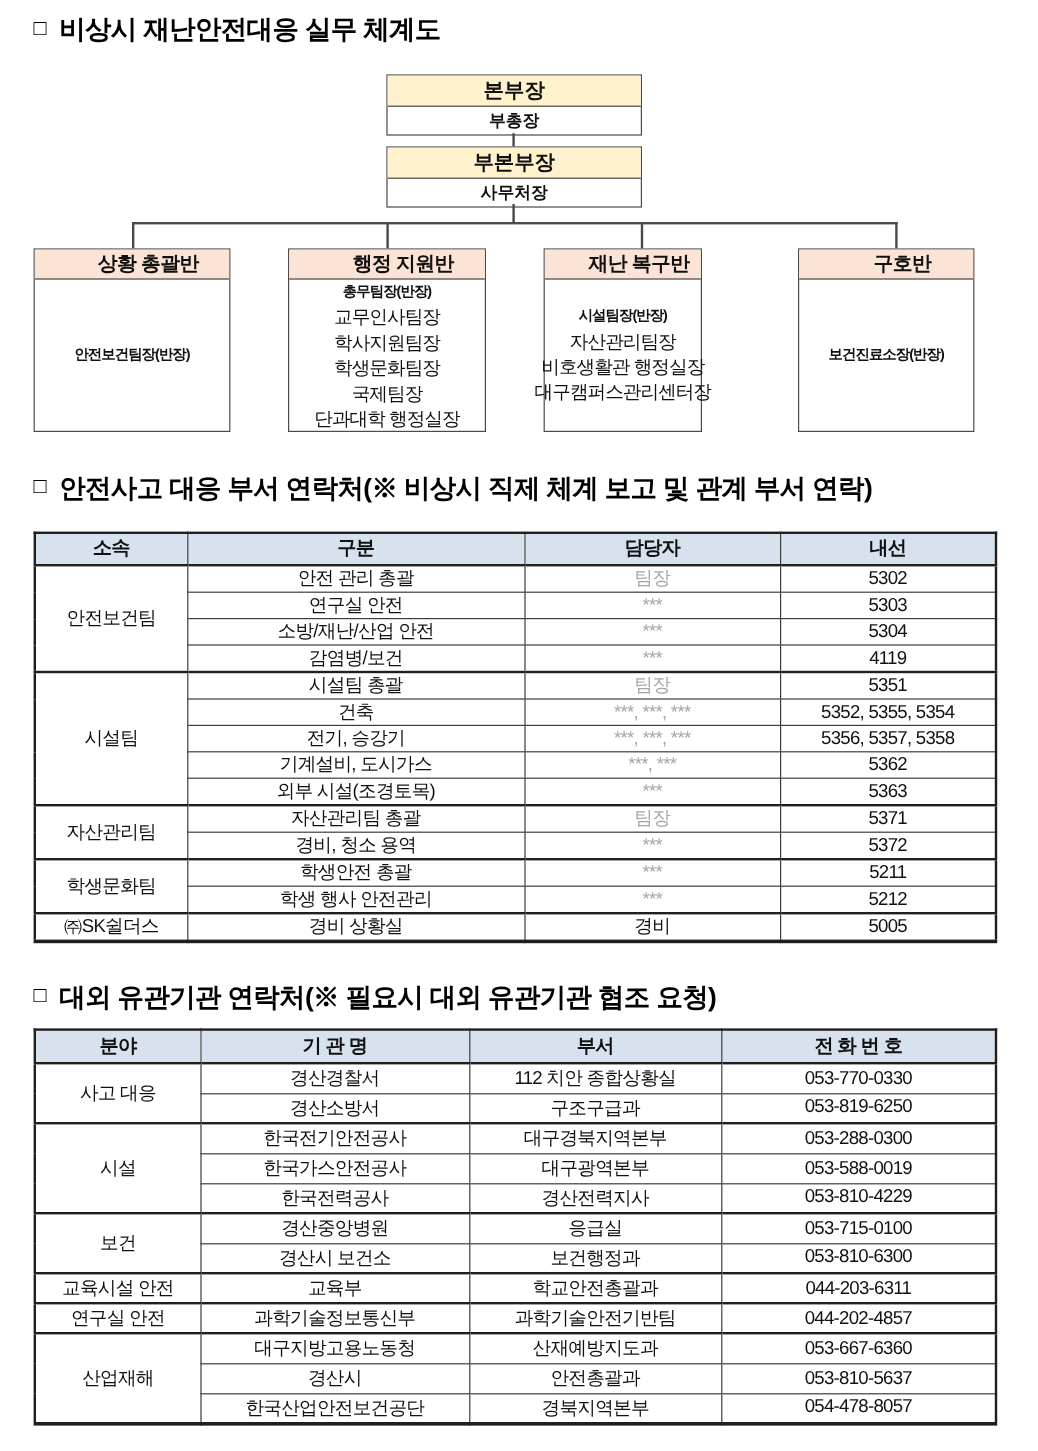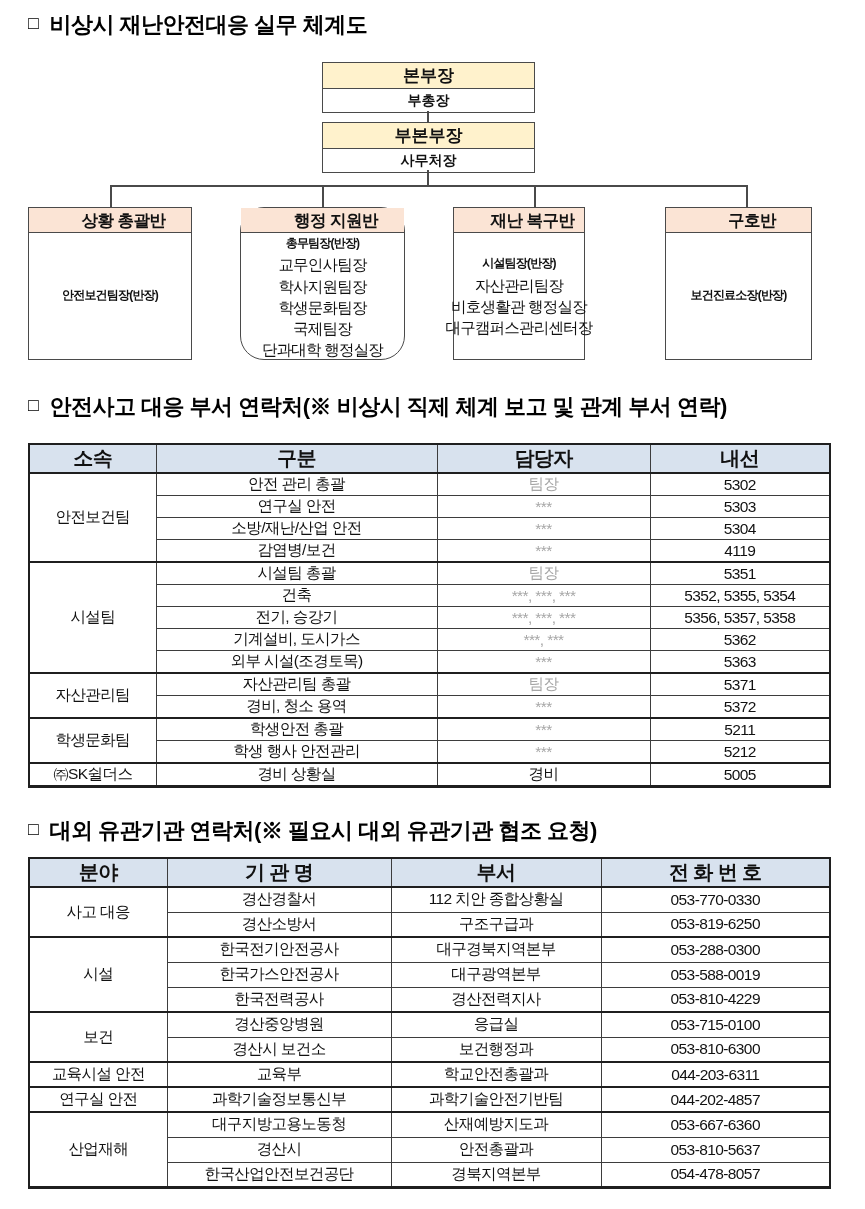--- a/index.html
+++ b/index.html
@@ -19,35 +19,35 @@
   .obox { position:absolute; width:213px; border:1.5px solid #4a4a4a; background:#fff; box-sizing:border-box; }
   .ohead { background:#FFF2CC; border-bottom:1.5px solid #4a4a4a; font-weight:bold; text-align:center; font-size:17px; height:25px; line-height:25px; }
   .obody { text-align:center; font-weight:bold; font-size:14px; height:23px; line-height:23px; }
   #top1 { left:322px; top:62px; } #top2 { left:322px; top:122px; }
 
   .branch { position:absolute; top:207px; height:153px; border:1.5px solid #4a4a4a; background:#fff; box-sizing:border-box; display:flex; flex-direction:column; }
   .bhead { background:#FBE4D5; border-bottom:1.5px solid #4a4a4a; font-weight:bold; text-align:center; font-size:16.5px; height:24px; line-height:24px; flex:0 0 auto; letter-spacing:-0.5px;padding-left:27px; }
   .bbody { flex:1 1 auto; display:flex; flex-direction:column; justify-content:center; align-items:center; font-size:15.5px; letter-spacing:-0.8px; }
   .member { line-height:21.3px; white-space:nowrap; }
   .member.lead { font-weight:bold; font-size:12px; }
-  #br0 { left:28px; width:164px; } #br1 { left:240px; width:165px;border-radius:24px; }
+  #br0 { left:28px; width:164px; } #br1 { left:240px; width:165px; }
   #br2 { left:453px; width:132px; } #br3 { left:665px; width:147px; }
 
   .conn { position:absolute; background:#4a4a4a; }
 
   
   table.tbl {
     position:absolute; left:28px; width:801px; border-collapse:collapse; table-layout:fixed;
     background:#fff; border:2px solid #1f1f1f; border-bottom:3px solid #1f1f1f;
   }
   .tbl th, .tbl td {
     border:1px solid #3d3d3d; text-align:center; vertical-align:middle; padding:0;
     font-size:15.5px; letter-spacing:-0.6px; white-space:nowrap; overflow:hidden;
   }
-  .tbl thead th { background:#D8E2EE; font-weight:bold; font-size:20px; border-bottom:1.5px solid #1f1f1f; }
+  .tbl thead th { background:#D8E2EE; font-weight:bold; font-size:16px; border-bottom:1.5px solid #1f1f1f; }
   .tbl tr.gstart td { border-top:2px solid #1f1f1f; }
   .muted { color:#A6A6A6; }
   #dept { top:443px; } #dept thead tr { height:27px; } #dept tbody tr { height:22px; }
   #ext  { top:857px; } #ext  thead tr { height:28px; } #ext  tbody tr { height:25px; }
 </style>
 </head>
 <body>
 
 <div class="page">
 

